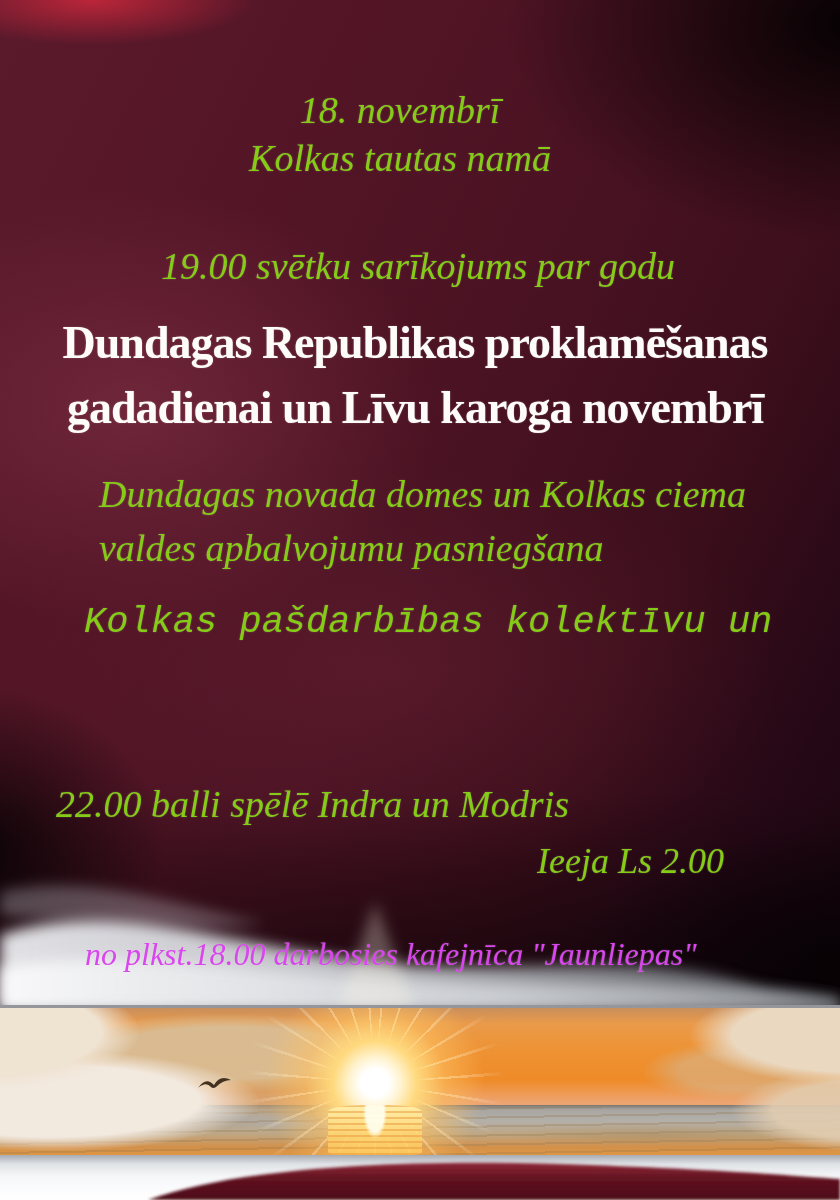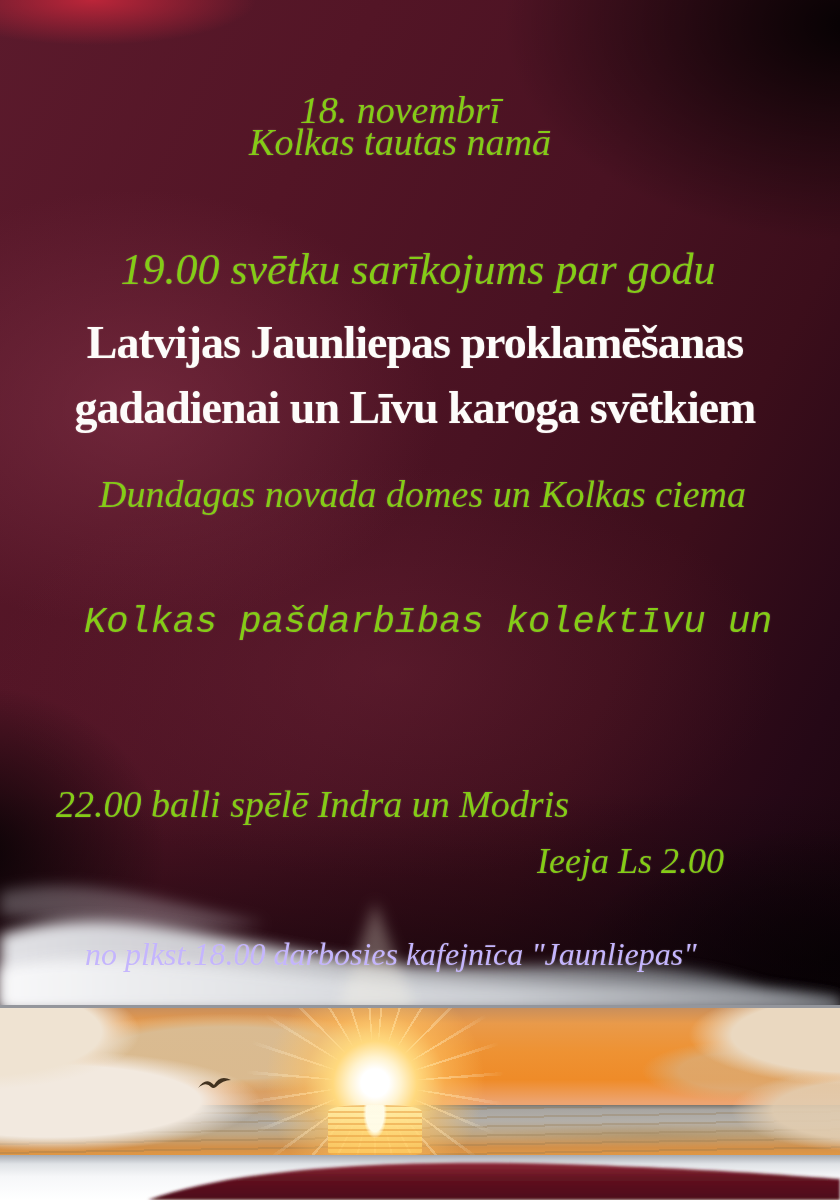--- a/index.html
+++ b/index.html
@@ -21,30 +21,30 @@
       radial-gradient(ellipse 65% 24% at 46% 56%, rgba(118,40,60,0.35), rgba(118,40,60,0) 72%),
       linear-gradient(117deg, #5b1a2c 0%, #531526 26%, #491222 48%, #3c0e1b 66%, #250816 82%, #120409 100%);
     background-color:#3f0f1c;
   }
   
   .smoke{position:absolute;left:0;top:840px;width:840px;height:170px;}
   
   .txt{position:absolute;color:#84cc16;white-space:nowrap;font-style:italic;
        text-shadow:0 0 2px rgba(255,246,230,0.25);}
   .t-date   {top:88px;  left:0; width:800px; text-align:center; font-size:38px; line-height:1.2;}
-  .t-venue  {top:120px; left:0; width:800px; text-align:center; font-size:38px; line-height:1.2;}
-  .t-event  {top:244px; left:0; width:836px; text-align:center; font-size:44px;}
+  .t-venue  {top:136px; left:0; width:800px; text-align:center; font-size:38px; line-height:1.2;}
+  .t-event  {top:244px; left:0; width:836px; text-align:center; font-size:38px;}
   .t-title  {top:310px; left:0; width:830px; text-align:center; font-style:normal;
              font-weight:bold; font-size:46px; line-height:1.42; color:#fdfcfa; letter-spacing:-1px;}
   .t-awards {top:468px; left:92px; font-size:38px; line-height:1.42;margin-left:7px;}
   .t-concert{top:596px; left:84px; font-size:37px; line-height:1.42;font-family:Liberation Mono, monospace;}
   .t-concert .indent{padding-left:19px;}
   .t-dance  {top:782px; left:56px; font-size:38px;}
   .t-fee    {top:840px; right:116px; font-size:36px;}
-  .t-cafe   {top:936px; left:85px; font-size:32px; color:#c4b5fd;}
+  .t-cafe   {top:936px; left:85px; font-size:32px; color:#d946ef;}
   
   .sunset{position:absolute;left:0;top:1005px;width:840px;height:150px;overflow:hidden;
           border-top:3px solid #94969c;}
   .sunset .sky{position:absolute;left:0;top:0;right:0;height:97px;
     background:linear-gradient(180deg,#c98f5c 0%,#e99a4a 16%,#ee9233 45%,#ef8b28 74%,#eda470 97%);}
   .sunset .sea{position:absolute;left:0;top:97px;right:0;bottom:0;
     background:linear-gradient(180deg,#7a766e 0%,#a9a6a2 9%,#b3afa9 30%,#bfa682 56%,#d39049 80%,#e49a43 100%);}
   .sunset .sea-streaks{position:absolute;left:0;top:99px;right:0;bottom:0;opacity:.55;
     background:
       repeating-linear-gradient(179deg, rgba(146,118,76,0.55) 0 2px, rgba(146,118,76,0) 2px 9px),
@@ -110,26 +110,27 @@
     <path fill="url(#gg2)" filter="url(#soft)" opacity="0.9" d="M0,128 C120,104 260,136 430,142 C600,147 700,138 840,160 L840,170 L0,170 Z"></path>
     <path fill="rgba(255,250,232,0.30)" filter="url(#soft)" d="M338,170 L375,62 L415,170 Z"></path>
   </svg>
 
   <div class="txt t-date">18. novembrī</div>
   <div class="txt t-venue">Kolkas tautas namā</div>
 
   <div class="txt t-event">19.00 svētku sarīkojums par godu</div>
 
   <div class="txt t-title">
-    <div>Latvijas Jaunliepas proklamēšanas</div>
-    <div>gadadienai un Līvu karoga svētkiem</div>
+    <div>Dundagas Republikas proklamēšanas</div>
+    <div>gadadienai un Līvu karoga novembrī</div>
   </div>
 
   <div class="txt t-awards">
     <div>Dundagas novada domes un Kolkas ciema</div>
+    <div>valdes apbalvojumu pasniegšana</div>
   </div>
 
   <div class="txt t-concert">
     <div>Kolkas pašdarbības kolektīvu un</div>
   </div>
 
   <div class="txt t-dance">22.00 balli spēlē Indra un Modris</div>
   <div class="txt t-fee">Ieeja Ls 2.00</div>
   <div class="txt t-cafe">no plkst.18.00 darbosies kafejnīca "Jaunliepas"</div>
 

